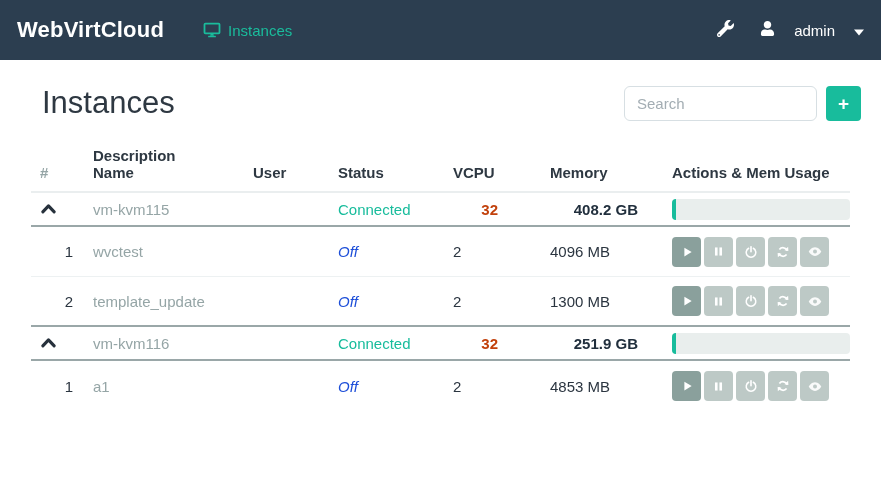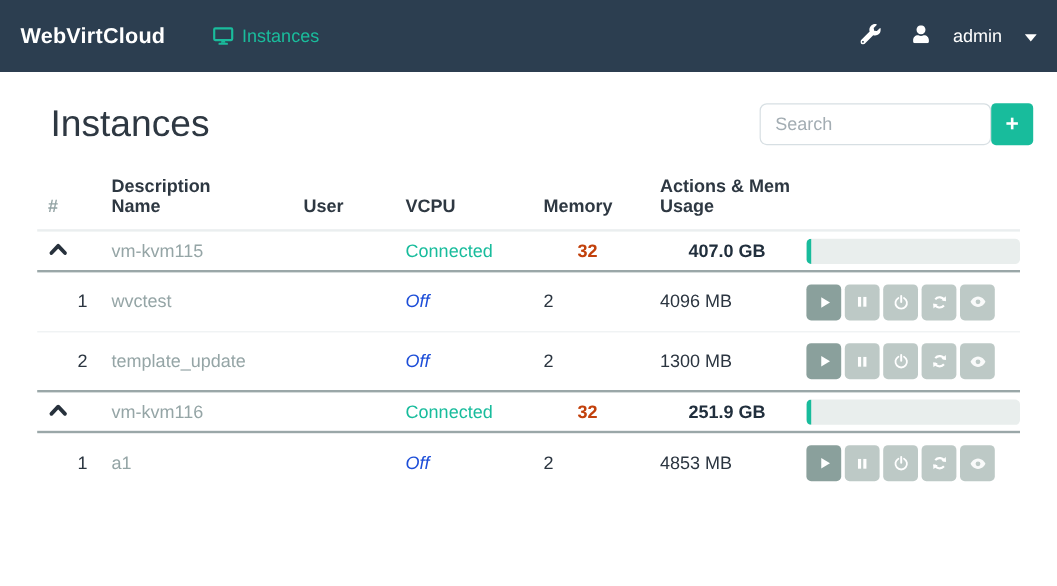--- a/index.html
+++ b/index.html
@@ -8,32 +8,32 @@
     font-family: "Liberation Sans", "DejaVu Sans", sans-serif;
     background: #ffffff;
     color: #2c3e50;
     font-size: 15px;
   }
   
   .navbar {
     height: 60px; background: #2c3e50; display: flex; align-items: center;
     padding: 0 17px; color: #ffffff;
   }
-  .brand { font-size: 18px; font-weight: 700; color: #fff; letter-spacing: .2px; cursor: pointer; }
+  .brand { font-size: 22px; font-weight: 700; color: #fff; letter-spacing: .2px; cursor: pointer; }
   .nav-items { display: flex; list-style: none; margin-left: 26px; }
   .nav-item { display: flex; align-items: center; gap: 7px; padding: 0 13px; cursor: pointer; font-size: 15px; color: #f4f6f6; }
   .nav-item.active { color: #1abc9c; }
   .nav-item svg { display: block; }
   .nav-right { margin-left: auto; display: flex; align-items: center; gap: 26px; }
   .wrench-btn { display: flex; align-items: center; cursor: pointer; }
   .user-menu { display: flex; align-items: center; gap: 19px; cursor: pointer; font-size: 15px; color: #fff; }
   
   .page-head { display: flex; align-items: center; margin: 17px 20px 12px 30px; height: 52px; }
   .page-title { font-size: 31px; font-weight: 400; color: #2e3842; margin-left: 12px; }
-  .head-controls { margin-left: auto; display: flex; align-items: center; gap: 0; }
+  .head-controls { margin-left: auto; display: flex; align-items: center; gap: 9px; }
   .search-input {
     width: 193px; height: 35px; border: 1px solid #d7dfe3; border-radius: 6px;
     padding: 0 12px; font-size: 15px; color: #2c3e50; outline: none;
     font-family: "Liberation Sans", "DejaVu Sans", sans-serif;
   }
   .search-input::placeholder { color: #a3adb3; }
   .add-btn {
     width: 35px; height: 35px; background: #18bc9c; border: none; border-radius: 4px;
     color: #fff; font-size: 19px; font-weight: 700; cursor: pointer; line-height: 1;
   }
@@ -121,38 +121,39 @@
 </div>
 
 <div class="table">
   <div class="trow thead">
     <div class="hash">#</div>
     <div>
       <div>Description</div>
       <div>Name</div>
     </div>
     <div>User</div>
+    <div>Status</div>
     <div>VCPU</div>
     <div>Memory</div>
     <div>Actions &amp; Mem Usage</div>
   </div>
   <div>
   <div class="trow row-host b-dark">
     <div class="chev">
       <span>
         <svg width="17" height="14" viewBox="0 0 24 18">
               <path d="M4 14.5 L12 6 L20 14.5" fill="none" stroke="currentColor" stroke-width="4.4" stroke-linecap="round" stroke-linejoin="round"></path>
             </svg>
       </span>
     </div>
     <div class="name-host">vm-kvm115</div>
     <div></div>
     <div class="status-connected">Connected</div>
     <div class="vcpu-host">32</div>
-    <div class="mem-host">407.0 GB</div>
+    <div class="mem-host">408.2 GB</div>
     <div class="membar">
       <div class="membar-fill" style="width: 2%;"></div>
     </div>
   </div>
 
   <div class="trow row-inst b-light">
     <div class="idx">1</div>
     <div class="name-inst">wvctest</div>
     <div></div>
     <div class="status-off">Off</div>

